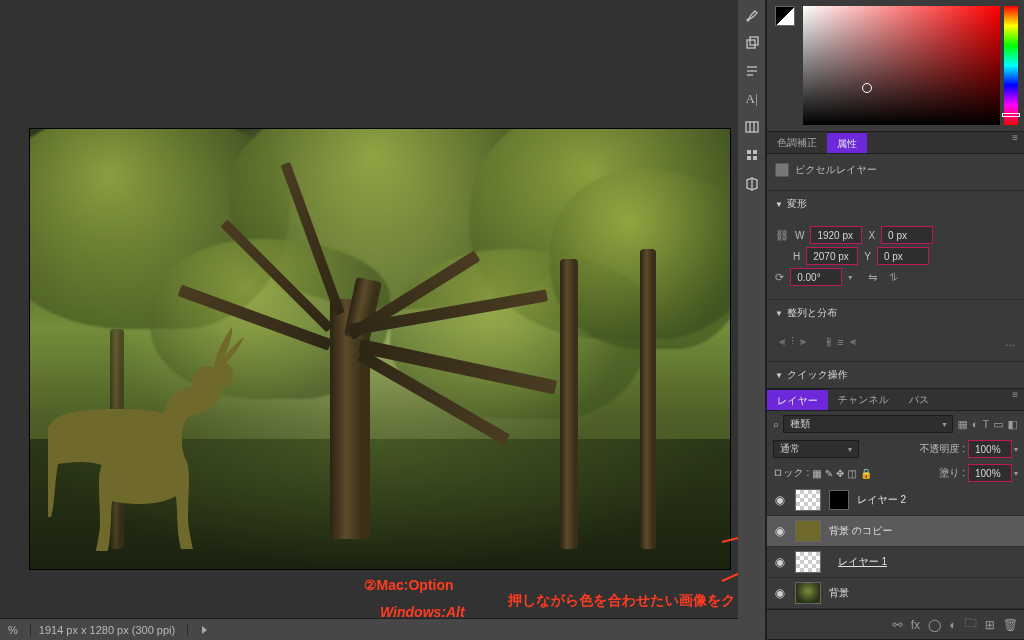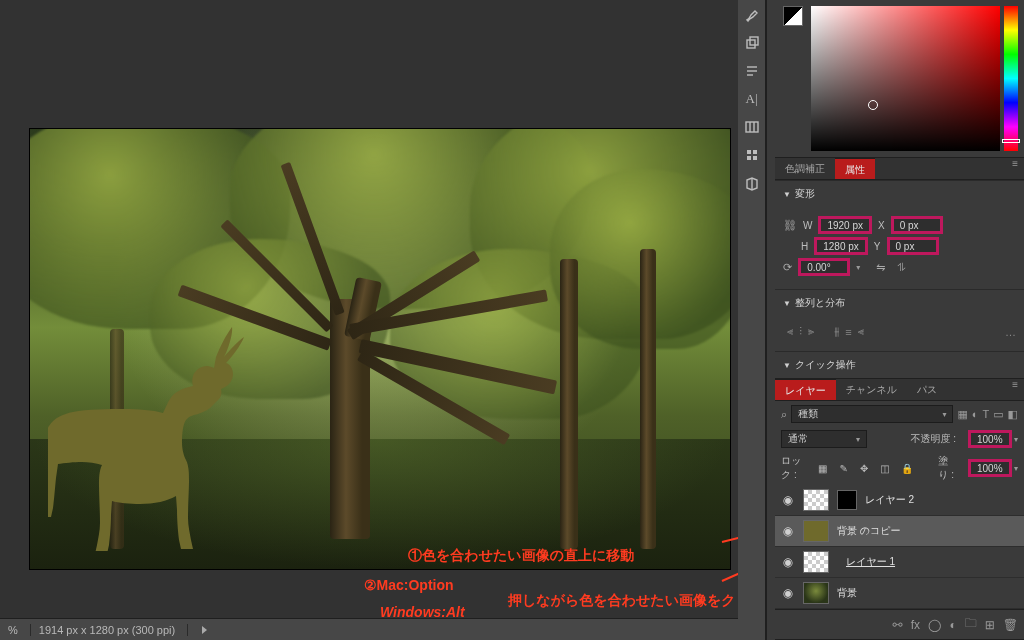--- a/index.html
+++ b/index.html
@@ -101,21 +101,21 @@
   .status-seg { padding-right: 12px; margin-right: 8px; border-right: 1px solid #2a2a2a; }
   .chev { width:0;height:0;border-left:5px solid #aaa; border-top:4px solid transparent; border-bottom:4px solid transparent; margin-left:6px;}
 
   .panel-right {
     width: 258px;
     background: #3a3a3a;
     border-left: 1px solid #1f1f1f;
     display: flex;
     flex-direction: column;
     position: absolute;
-    right: 0; top: 0; bottom: 0; padding-left: 8px;
+    right: 0; top: 0; bottom: 0;
   }
   .color-picker-panel {
     height: 196px;
     border-bottom: 1px solid #1f1f1f;
     position: relative;
     padding: 6px;
     display: flex;
   }
   .swatch {
     width: 20px; height: 20px;
@@ -157,29 +157,29 @@
     height: 22px;
     align-items: stretch;
   }
   .tab {
     padding: 4px 10px 3px;
     color: #a9a9a9;
     font-size: 10px;
     cursor: pointer;
   }
   .tab.active {
-    background: #b91c1c;
+    background: #6d28d9;
     color: #e6e6e6;
     border-top: 1px solid #1f1f1f;
   }
   .section-body { padding: 6px 8px 10px; }
   .row { display:flex; align-items:center; gap:6px; margin: 3px 0; }
   .lbl { color:#bdbdbd; font-size:10px; }
   .field {
-    background:#2e2e2e; border:3px solid #be185d;
+    background:#2e2e2e; border:1px solid #be185d;
     height: 18px; padding: 0 6px; color:#d5d5d5;
     font-size: 10px; display:flex; align-items:center;
     min-width: 52px;
   }
   .disclosure {
     display:flex; align-items:center; gap:4px;
     font-size:10px; color:#d5d5d5; padding:6px 8px;
     border-top:1px solid #2a2a2a;
   }
   .disclosure .tri { font-size: 8px; color:#d0d0d0; }
@@ -190,21 +190,21 @@
   .layers-toolbar {
     display:flex; align-items:center; gap:4px;
     padding: 4px 6px;
   }
   .dropdown {
     background:#2e2e2e; border:1px solid #1c1c1c;
     height: 18px; display:flex; align-items:center; justify-content:space-between;
     padding:0 6px; font-size:10px; color:#d0d0d0; flex:1;
   }
   .dd-caret { font-size:8px; color:#999; }
-  .blend-row, .lock-row { display:flex; align-items:center; gap:12px; padding: 3px 6px; font-size:10px; color:#b8b8b8; }
+  .blend-row, .lock-row { display:flex; align-items:center; gap:3px; padding: 3px 6px; font-size:10px; color:#b8b8b8;text-align:center; }
   .blend-row .dropdown { flex:0 1 86px; }
   .fieldpct { display:flex; align-items:center; gap:2px; }
   .fieldpct .field { min-width: 44px; }
 
   .layer-list { flex:1; }
   .layer-item {
     display:flex; align-items:center; gap:8px;
     padding: 4px 6px;
     border-bottom: 1px solid #2d2d2d;
     cursor: pointer;
@@ -293,21 +293,20 @@
         <div class="trunk" style="left:530px;top:130px;width:18px;height:290px"></div>
         <div class="trunk" style="left:610px;top:120px;width:16px;height:300px"></div>
         <div class="trunk" style="left:80px;top:200px;width:14px;height:220px;opacity:.7"></div>
       </div>
       <svg class="deer" viewBox="0 0 200 230">
         <path d="M168 36 c4 -10 10 -22 16 -30 c1 6 -3 20 -8 30 c5 -6 14 -16 20 -20 c-3 8 -12 20 -18 26 c4 1 7 6 7 11 c0 6 -4 12 -10 14 l-2 1 c1 4 0 8 -2 10 l-5 5 c-4 5 -10 8 -16 10 c-4 1 -9 2 -12 6 c-3 4 -4 14 -4 22 c0 8 2 14 4 18 c3 6 3 14 3 20 c0 10 -1 26 -1 38 c0 8 2 16 3 22 l2 9 h-12 l-2 -9 c-1 -8 -2 -20 -2 -30 l-1 -14 c-8 5 -22 8 -36 8 c-10 0 -22 -1 -28 -3 l-1 14 c0 10 -1 22 -2 30 l-2 9 h-12 l2 -9 c1 -6 3 -14 3 -22 c0 -12 -1 -28 -1 -38 c0 -6 0 -14 3 -20 c-6 -2 -14 -3 -20 -3 c-8 0 -18 1 -24 2 l-2 14 c-1 10 -2 22 -3 30 l-2 9 h-11 l2 -9 c1 -6 2 -14 2 -22 c0 -12 0 -28 0 -38 c0 -8 1 -16 5 -22 c5 -8 14 -12 24 -14 c14 -3 36 -3 52 -3 c12 0 28 1 38 4 c3 -6 6 -14 10 -18 c5 -5 14 -8 20 -9 c-1 -3 -1 -7 0 -10 c2 -6 8 -10 14 -10 c2 0 5 1 7 2 z"></path>
       </svg>
     </div>
   </div>
 
-  <div class="annot" style="left:408px; top:547px;">①色を合わせたい画像の直上に移動</div>
   <div class="annot" style="left:364px; top:577px;">②Mac:Option</div>
   <div class="annot" style="left:380px; top:604px;font-style:italic;">Windows:Alt</div>
   <div class="annot" style="left:508px; top:592px;">押しながら色を合わせたい画像をクリック</div>
   <div class="ann-line" style="left:722px; top:541px; width:52px; transform:rotate(-14deg)"></div>
   <div class="ann-line" style="left:722px; top:580px; width:58px; transform:rotate(-24deg)"></div>
 
   <div class="status-bar">
     <span class="status-seg">%</span>
     <span class="status-seg">1914 px x 1280 px (300 ppi)</span>
     <span class="chev"></span>
@@ -367,37 +366,43 @@
     <div class="hue-strip">
       <div class="hue-thumb"></div>
     </div>
   </div>
 
   <div class="panel-section">
     <div class="tabs">
       <div class="tab">色調補正</div>
       <div class="tab active">属性</div>
       <span class="dots">≡</span>
+    </div>
+    <div class="section-body">
+      <div class="row">
+        <span style="width:14px;height:14px;background:#777;border:1px solid #555"></span>
+        <span class="lbl">ピクセルレイヤー</span>
+      </div>
     </div>
     <div class="disclosure">
       <span class="tri">▼</span>
       <span>変形</span>
     </div>
     <div class="section-body">
       <div class="row">
         <span style="color:#aaa">⛓</span>
         <span class="lbl">W</span>
         <div class="field">1920 px</div>
         <span class="lbl">X</span>
         <div class="field">0 px</div>
       </div>
       <div class="row">
         <span style="width:12px"></span>
         <span class="lbl">H</span>
-        <div class="field">1280 px</div>
+        <div class="field">2070 px</div>
         <span class="lbl">Y</span>
         <div class="field">0 px</div>
       </div>
       <div class="row">
         <span style="color:#aaa">⟳</span>
         <div class="field">0.00°</div>
         <span class="dd-caret">▾</span>
         <span style="color:#aaa;margin-left:10px">⇋</span>
         <span style="color:#aaa;margin-left:6px">⥮</span>
       </div>

